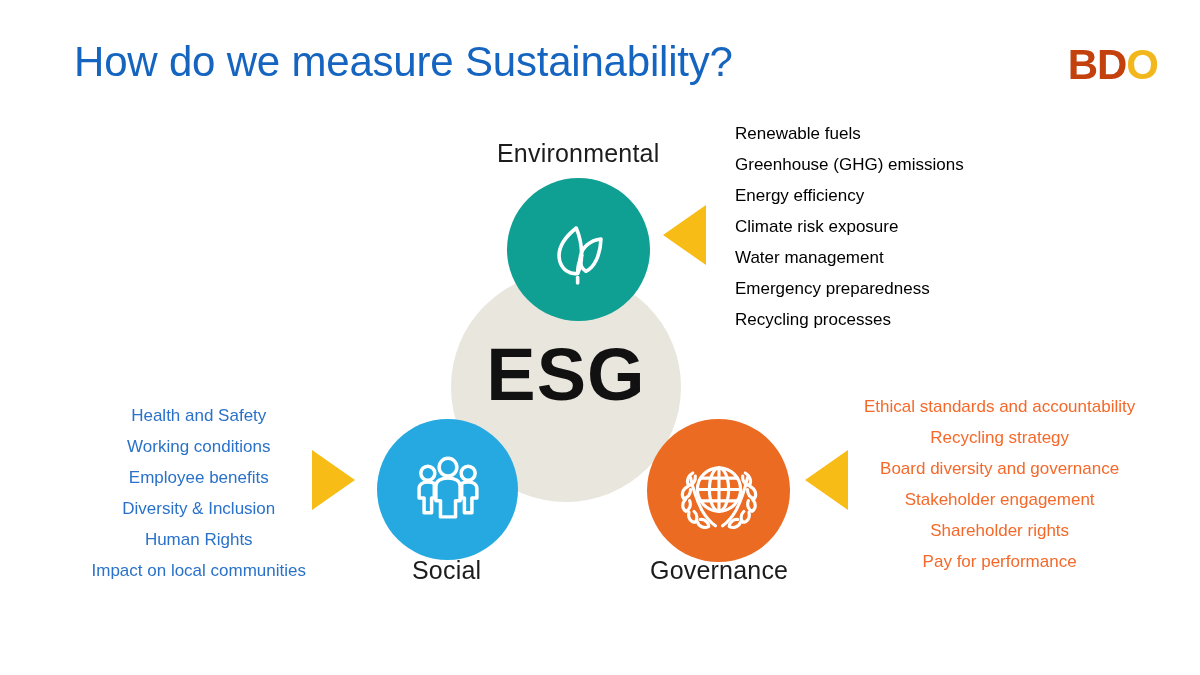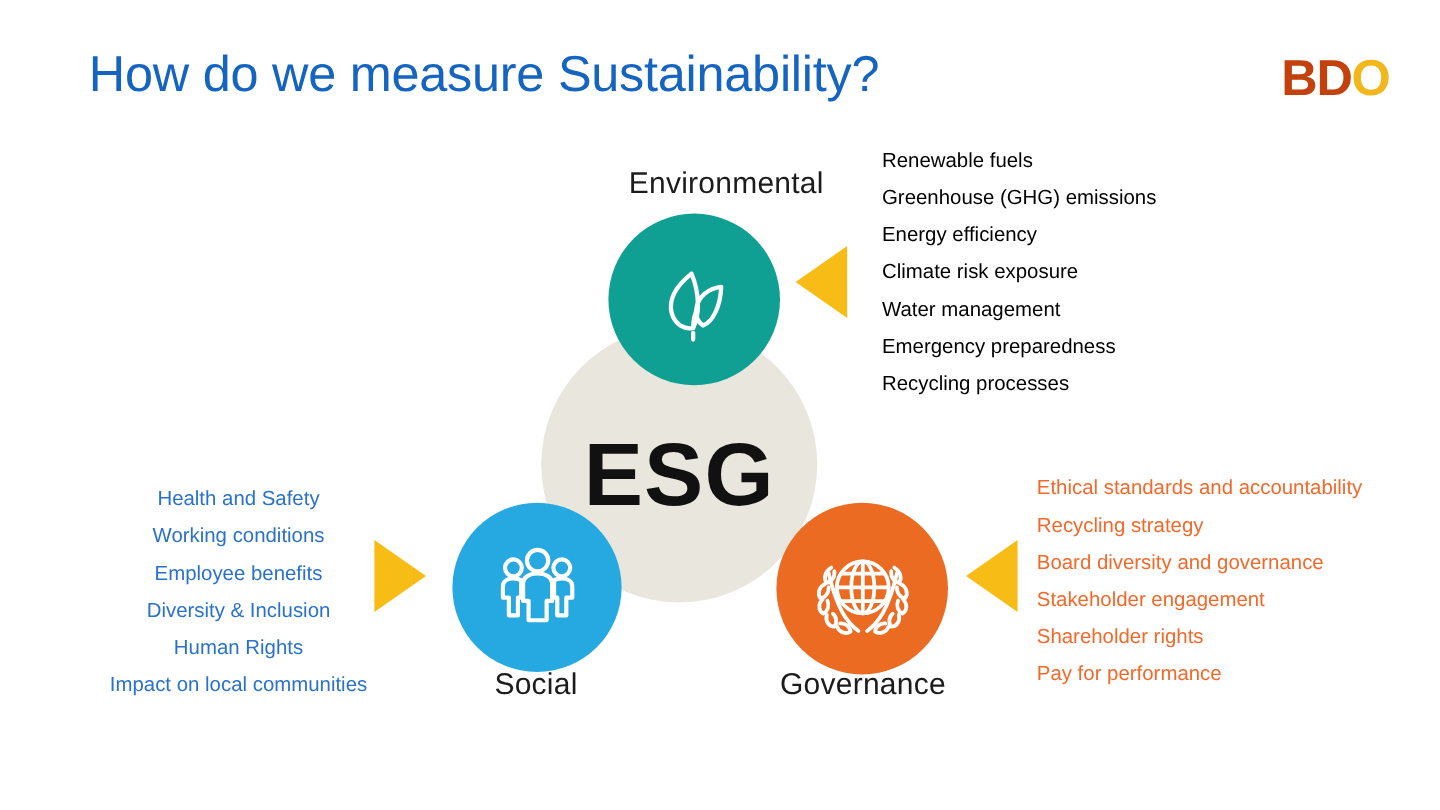--- a/index.html
+++ b/index.html
@@ -57,21 +57,21 @@
     left: 451px;
     top: 272px;
     width: 230px;
     height: 230px;
     border-radius: 50%;
     background: #e8e6dd;
   }
   .center-label {
     position: absolute;
     left: 451px;
-    top: 280px;
+    top: 259px;
     width: 230px;
     height: 230px;
     display: flex;
     align-items: center;
     justify-content: center;
     font-size: 74px;
     font-weight: bold;
     color: #111111;
     letter-spacing: 1px;
     font-family: "Liberation Sans", sans-serif;
@@ -109,21 +109,21 @@
   }
 
   .node-caption {
     position: absolute;
     font-size: 25px;
     color: #1c1c1c;
     font-family: "Liberation Sans", sans-serif;
     white-space: nowrap;
     letter-spacing: 0.2px;
   }
-  .caption-environmental { left: 497px; top: 139px; margin-left: 27px; }
+  .caption-environmental { left: 497px; top: 139px; }
   .caption-social        { left: 412px; top: 556px; text-align: center; }
   .caption-governance    { left: 650px; top: 556px; }
 
   
   .arrow {
     position: absolute;
     width: 0;
     height: 0;
   }
   .arrow-left-pointing {
@@ -263,21 +263,21 @@
       <div class="item">Recycling processes</div>
     </div>
   <div class="list list-social" style="color: rgb(42, 114, 201);">
       <div class="item">Health and Safety</div>
       <div class="item">Working conditions</div>
       <div class="item">Employee benefits</div>
       <div class="item">Diversity &amp; Inclusion</div>
       <div class="item">Human Rights</div>
       <div class="item">Impact on local communities</div>
     </div>
-  <div class="list list-governance" style="color: rgb(244, 105, 42);">
+  <div class="list list-governance" style="color: rgb(244, 105, 42); text-align: center;">
       <div class="item">Ethical standards and accountability</div>
       <div class="item">Recycling strategy</div>
       <div class="item">Board diversity and governance</div>
       <div class="item">Stakeholder engagement</div>
       <div class="item">Shareholder rights</div>
       <div class="item">Pay for performance</div>
     </div>
 
 </div>
 

